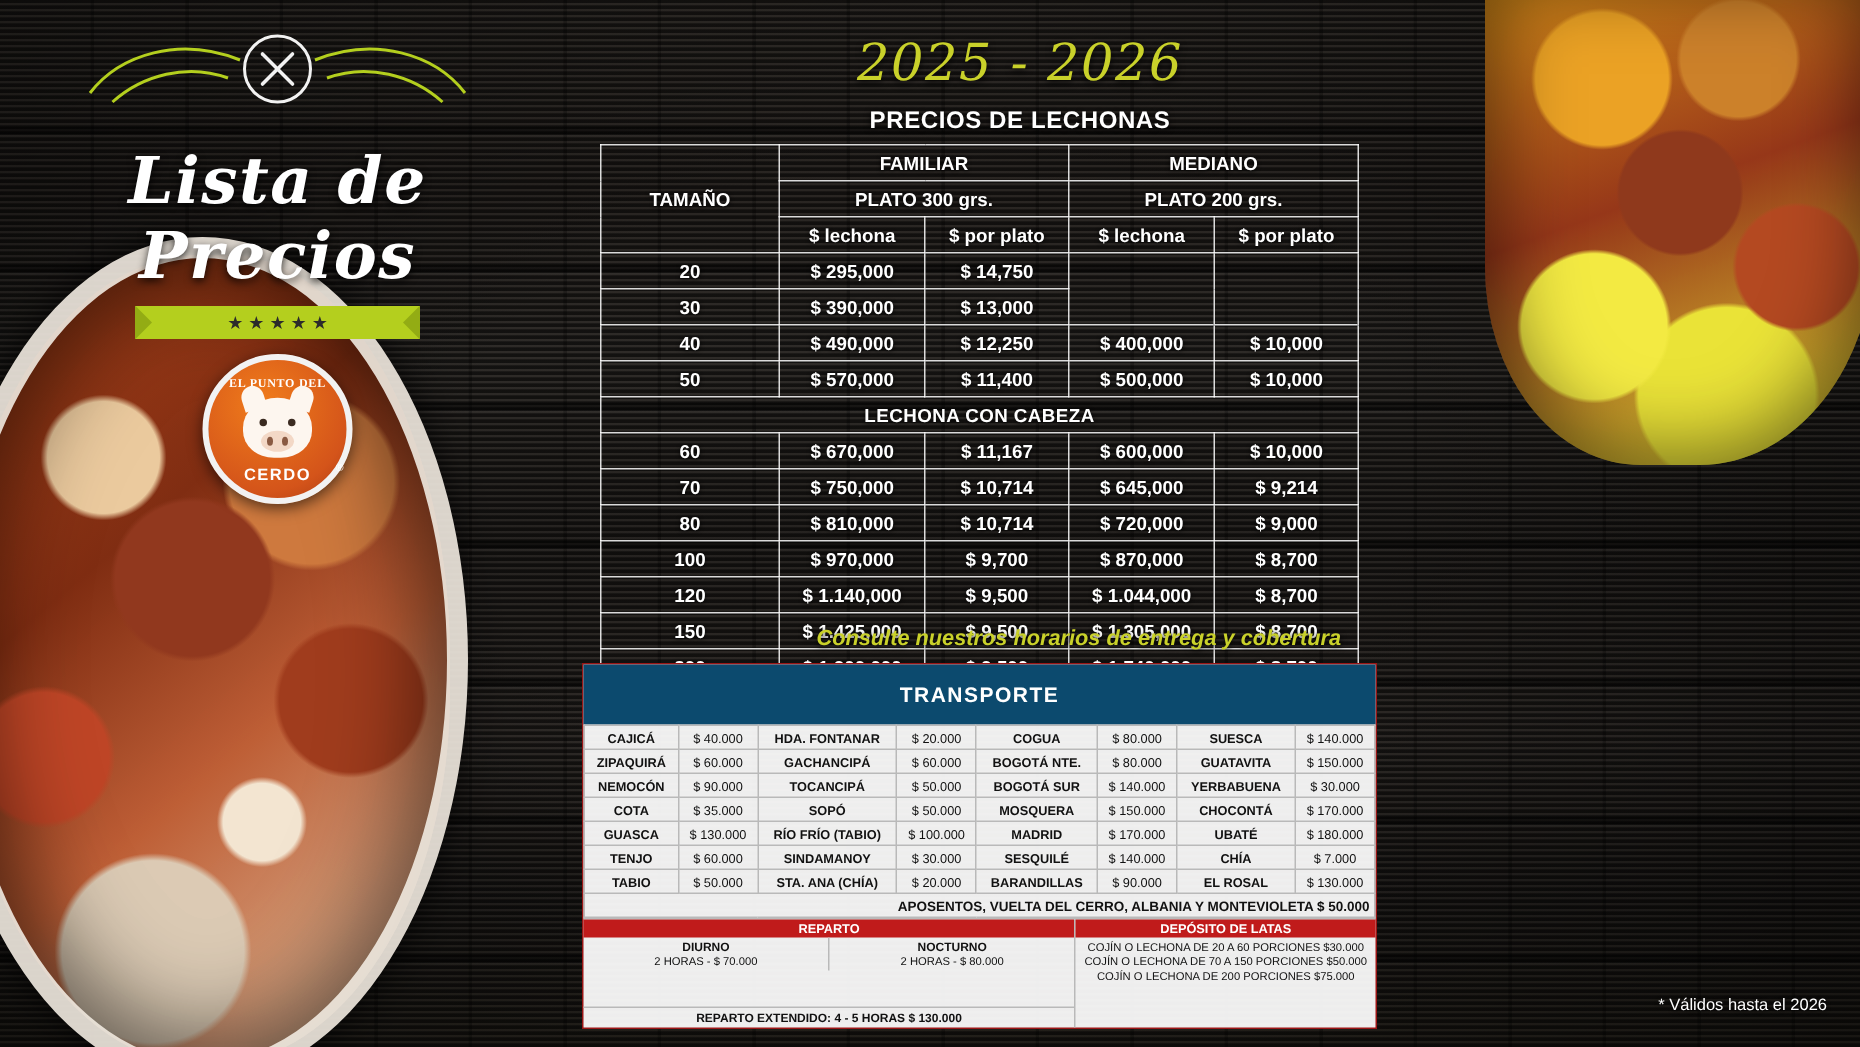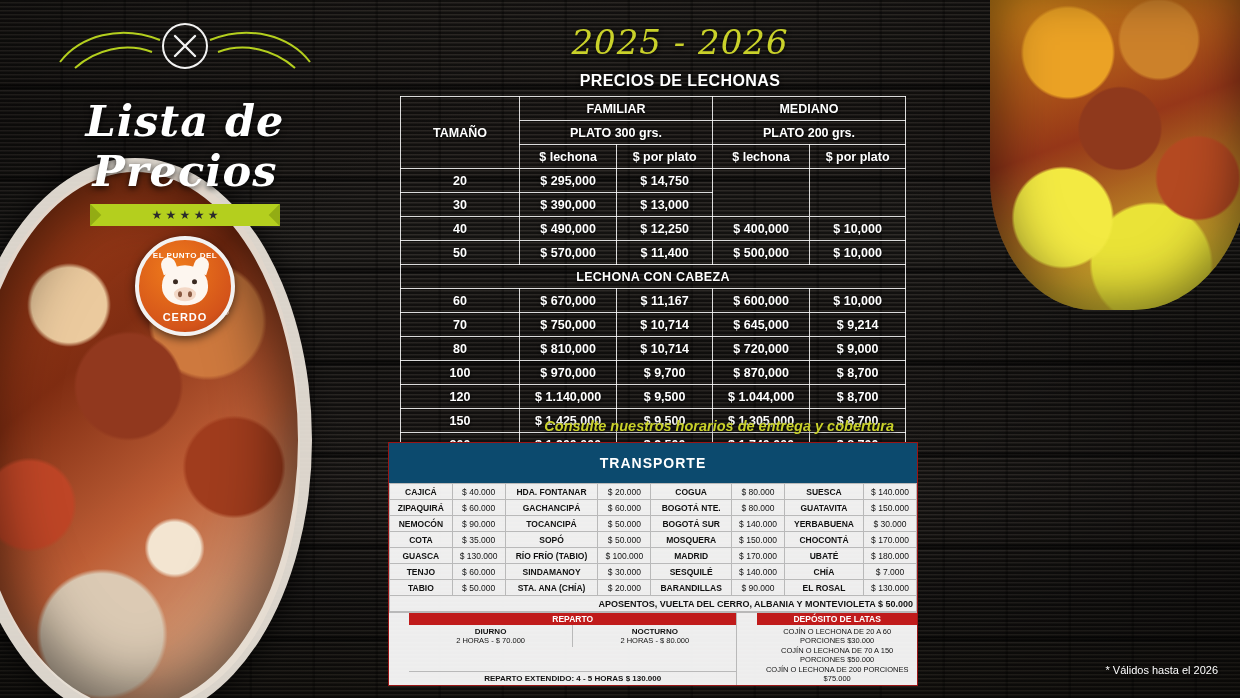--- a/index.html
+++ b/index.html
@@ -90,21 +90,21 @@
   }
   .brand-ribbon:before{left:-8px;} .brand-ribbon:after{right:-8px;}
   .star{color:#2b2b2b;font-size:12px;line-height:1;}
   .logo-circle{
     margin:10px auto 0;width:92px;height:92px;border-radius:50%;
     background:radial-gradient(circle at 40% 32%, #f07c1b 0%, #d4541a 70%, #a93b12 100%);
     border:4px solid #f2f2f2;position:relative;
     box-shadow:0 3px 10px rgba(0,0,0,.6);
   }
   .logo-top{
-    position:absolute;top:11px;left:0;right:0;color:#fff;font-size:8px;font-weight:bold;letter-spacing:.5px;
+    position:absolute;top:11px;left:0;right:0;color:#fff;font-size:8px;font-weight:bold;letter-spacing:.5px;font-family:Liberation Serif, serif;
   }
   .logo-bottom{
     position:absolute;bottom:9px;left:0;right:0;color:#fff;font-size:11px;font-weight:bold;letter-spacing:1px;
   }
   .pig{
     position:absolute;left:50%;top:50%;transform:translate(-50%,-52%);
     width:46px;height:40px;border-radius:50% 50% 45% 45%;background:#fdf6ef;
   }
   .pig:before,.pig:after{content:"";position:absolute;top:-8px;width:15px;height:16px;background:#fdf6ef;border-radius:50% 50% 0 0;}
   .pig:before{left:-1px;transform:rotate(-18deg);} .pig:after{right:-1px;transform:rotate(18deg);}
@@ -162,21 +162,21 @@
     background:#0c4a6e;color:#fff;text-align:center;font-weight:bold;
     font-size:14px;letter-spacing:1px;padding:12px 0;
   }
   #transport table{border-collapse:collapse;width:100%;}
   #transport td{border:1px solid #b9b9b9;padding:1px 3px;height:13px;}
   .city{font-weight:bold;text-align:center;white-space:nowrap;}
   .price{text-align:center;white-space:nowrap;}
   .full-row td{text-align:right;font-weight:bold;font-size:9px;padding:2px;}
   
   #bottom-blocks{display:flex;border-top:1px solid #b9b9b9;}
-  .bb{flex:1;padding-left:20px;}
+  .bb{flex:1;}
   .bb-head{background:#c01b1b;color:#fff;text-align:center;font-weight:bold;font-size:8.5px;padding:1px 0;}
   .bb-body{display:flex;}
   .bb-cell{flex:1;text-align:center;padding:2px 1px;border-right:1px solid #b9b9b9;}
   .bb-cell:last-child{border-right:none;}
   .bb-t{font-weight:bold;font-size:8px;}
   .bb-s{font-size:7.5px;}
   .dep-line{font-size:7.5px;text-align:center;line-height:1.25;}
   .ext-row{border-top:1px solid #b9b9b9;text-align:center;font-weight:bold;font-size:8px;padding:2px;margin-top:24px;}
 
   #valid{

